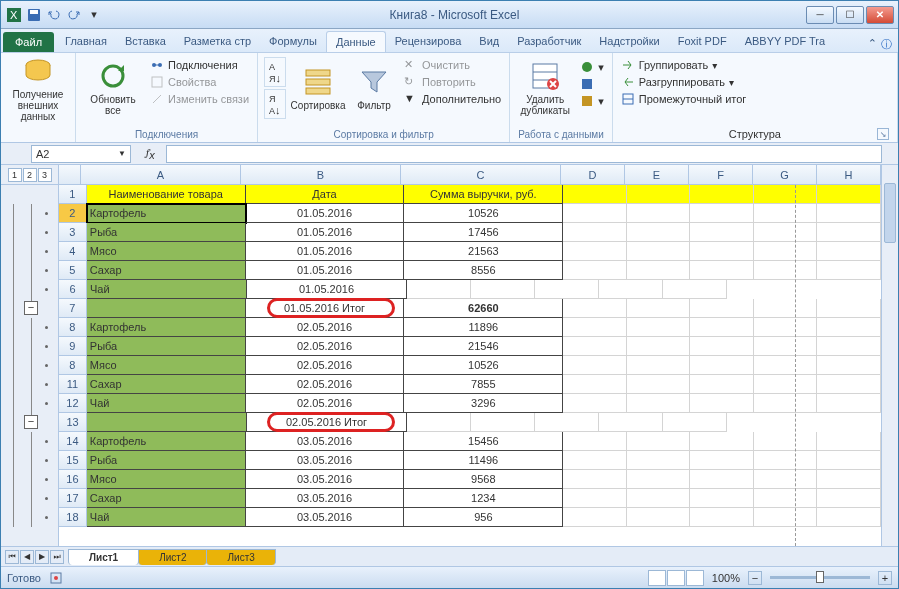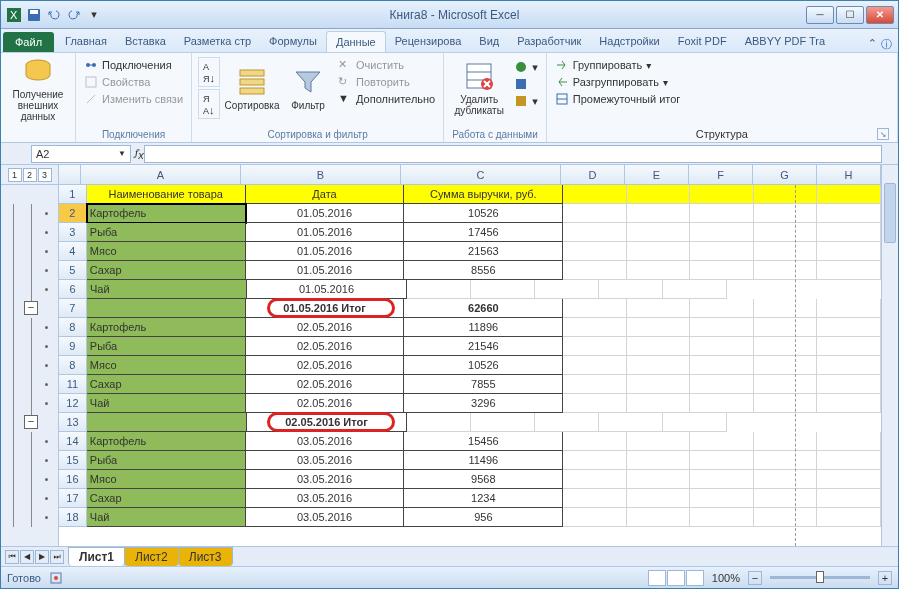--- a/index.html
+++ b/index.html
@@ -27,21 +27,21 @@
 .ribbon .big-btn{display:flex;flex-direction:column;align-items:center;justify-content:center;width:62px;height:66px;cursor:pointer;border:1px solid transparent;border-radius:3px;padding:2px}
 .ribbon .big-btn .ico{width:32px;height:32px;margin-bottom:2px}
 .ribbon .big-btn .lbl{font-size:10px;text-align:center;line-height:11px}
 .ribbon .mini-list{display:flex;flex-direction:column;gap:1px;padding-top:2px}
 .ribbon .mini-list .mi{display:flex;align-items:center;gap:4px;font-size:10px;padding:1px 2px;cursor:pointer}
 .ribbon .mini-list .mi .mico{width:14px;height:14px}
 .dialog-launch{position:absolute;right:2px;bottom:2px;width:12px;height:12px;border:1px solid #99b6d6;font-size:8px;display:flex;align-items:center;justify-content:center;color:#5b7aa3;cursor:pointer}
 
 .namebox-row{height:22px;background:#e8eef7;border-bottom:1px solid #b0c7e4;display:flex;align-items:center}
 .namebox-row .nb{width:100px;height:18px;background:#fff;border:1px solid #9cb8d6;margin:0 4px 0 30px;padding:0 4px;display:flex;align-items:center;justify-content:space-between}
-.namebox-row .fx-btns{display:flex;gap:2px;margin:0 0}
+.namebox-row .fx-btns{display:flex;gap:2px;margin:0 11px}
 .namebox-row .fx{font-style:italic;font-family:Cambria,serif}
 .namebox-row .formula{flex:1;height:18px;background:#fff;border:1px solid #9cb8d6;margin-right:16px}
 
 .grid-area{flex:1;display:flex;background:#fff;overflow:hidden;position:relative}
 .outline-col{width:58px;background:#e8eef7;border-right:1px solid #b0c7e4;display:flex;flex-direction:column}
 .outline-head{height:20px;border-bottom:1px solid #b0c7e4;display:flex;align-items:center;justify-content:center;gap:1px}
 .outline-head .ob{width:14px;height:14px;border:1px solid #9cb8d6;background:#fff;font-size:9px;display:flex;align-items:center;justify-content:center;cursor:pointer}
 .outline-body{flex:1;position:relative}
 .outline-line{position:absolute;width:1px;background:#888;left:25px}
 .outline-line.l2{left:38px}
@@ -54,30 +54,30 @@
 .rows{position:relative}
 .row{display:flex;height:19px}
 .row .rh{width:28px;background:linear-gradient(#f5f9fd,#dfeaf6);border-right:1px solid #b0c7e4;border-bottom:1px solid #b0c7e4;text-align:center;line-height:19px;color:#3b5a82;font-size:11px}
 .row .cell{border-right:1px solid #444;border-bottom:1px solid #444;line-height:18px;padding:0 3px;overflow:hidden;white-space:nowrap}
 .row .cell.outer{border-right:1px solid #d4d4d4;border-bottom:1px solid #d4d4d4;border-top:none}
 .hdr-row .cell{background:#ffff00;text-align:center;font-weight:normal}
 .row.sel .rh{background:#f7c945}
 .row .cell.nameA{background:#8fbb5a}
 .row .cell.date{text-align:center}
 .row .cell.sum{text-align:center}
-.row.subtotal .cell.date{font-weight:bold}
+.row.subtotal .cell.date{font-weight:normal}
 .row.subtotal .cell.sum{font-weight:bold}
 .red-mark{position:absolute;border:3px solid #d22;border-radius:12px;pointer-events:none}
 .dashed-col{position:absolute;top:20px;bottom:0;border-left:1px dashed #999}
 
 .sheet-tabs{height:20px;background:#e4ecf7;border-top:1px solid #b0c7e4;display:flex;align-items:center}
 .sheet-tabs .nav{display:flex;gap:1px;padding:0 4px}
 .sheet-tabs .nav .nb{width:14px;height:14px;border:1px solid #9cb8d6;display:flex;align-items:center;justify-content:center;font-size:8px;cursor:pointer}
 .sheet-tabs .tabs{display:flex}
-.sheet-tabs .stab{padding:2px 10px;background:#fff;border:1px solid #9cb8d6;border-bottom:none;border-radius:0 0 4px 4px;margin-right:-1px;cursor:pointer;font-size:12px}
+.sheet-tabs .stab{padding:2px 20px;background:#fff;border:1px solid #9cb8d6;border-bottom:none;border-radius:0 0 4px 4px;margin-right:-1px;cursor:pointer;font-size:10px}
 .sheet-tabs .stab.active{font-weight:bold;background:#fff}
 .sheet-tabs .stab.inactive{background:#eab308}
 .sheet-tabs .scroll{flex:1;margin:0 4px;height:14px;background:#e4ecf7}
 
 .status-bar{height:22px;background:linear-gradient(#e8f1fc,#cbdcf0);border-top:1px solid #b0c7e4;display:flex;align-items:center;padding:0 6px;gap:8px}
 .status-bar .ready{color:#3b5a82}
 .status-bar .spacer{flex:1}
 .status-bar .view-btns{display:flex;gap:1px}
 .status-bar .vb{width:18px;height:16px;border:1px solid #9cb8d6;background:#fff;cursor:pointer}
 .status-bar .slider{width:100px;height:3px;background:#9cb8d6;position:relative}
@@ -162,20 +162,30 @@
             </div>
           <div class="lbl">Получение
 внешних данных</div>
         </div>
       </div>
       <div class="glabel"></div>
     </div>
 
     <div class="group">
       <div class="grow">
+        <div class="big-btn">
+          <div class="ico">
+              <svg width="32" height="32">
+                <circle cx="16" cy="16" r="10" fill="none" stroke="#3a8f3a" stroke-width="3"></circle>
+                <path d="M24 8 l3 -3 l0 6 l-6 0 z" fill="#3a8f3a"></path>
+              </svg>
+            </div>
+          <div class="lbl">Обновить
+все</div>
+        </div>
         <div class="mini-list">
           <div class="mi">
               <div class="mico">
                 <svg width="14" height="14">
                   <circle cx="4" cy="7" r="2" fill="#3b6db3"></circle>
                   <circle cx="10" cy="7" r="2" fill="#3b6db3"></circle>
                   <line x1="4" y1="7" x2="10" y2="7" stroke="#3b6db3"></line>
                 </svg>
               </div>
               <span>Подключения</span>

